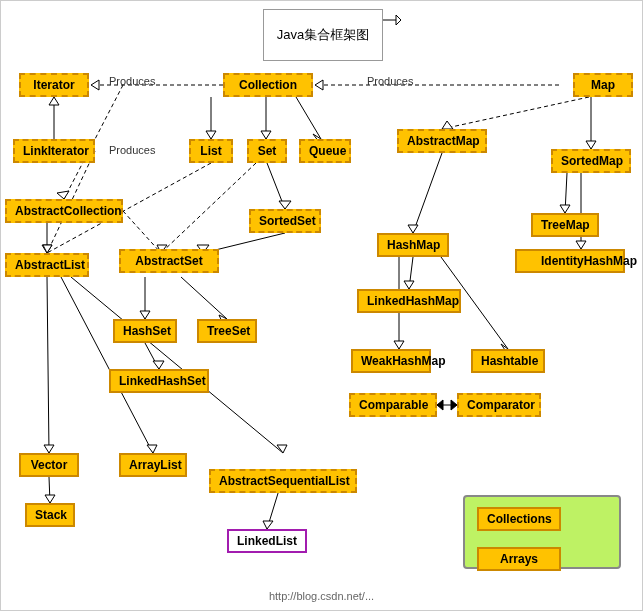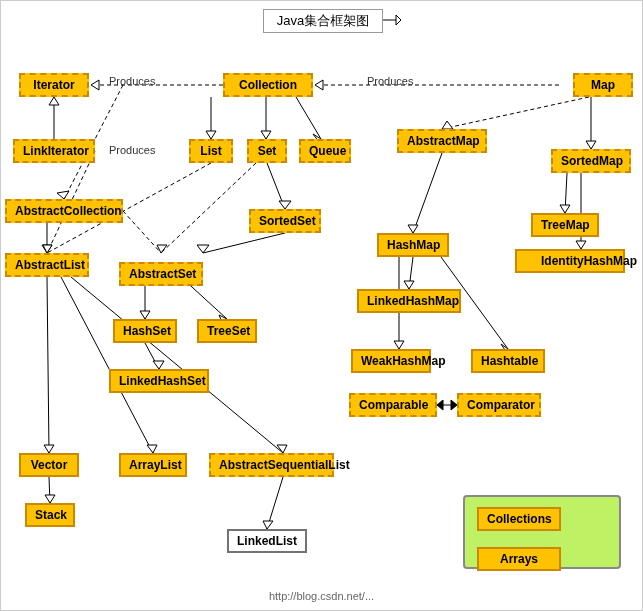--- a/index.html
+++ b/index.html
@@ -28,21 +28,21 @@
       font-weight: bold;
       text-align: center;
       white-space: nowrap;
     }
     .node.dashed {
       border-style: dashed;
       border-color: #cc8800;
     }
     .node.white-bg {
       background: #ffffff;
-      border: 2px solid #737373;
+      border: 2px solid #a21caf;
     }
     .node.title {
       background: #ffffff;
       border: 1px solid #999;
       font-weight: normal;
     }
     .legend-box {
       position: absolute;
       border: 2px solid #888;
       background: #bef264;
@@ -164,21 +164,21 @@
 
     <line x1="282" y1="476" x2="266" y2="528" stroke="#000" stroke-width="1"></line>
     <polygon points="266,528 262,520 272,520" fill="white" stroke="#000" stroke-width="1"></polygon>
 
     <line x1="94" y1="150" x2="46" y2="252" stroke="#000" stroke-width="1" stroke-dasharray="4,3"></line>
 
     <line x1="210" y1="162" x2="46" y2="252" stroke="#000" stroke-width="1" stroke-dasharray="4,3"></line>
     <polygon points="46,252 42,244 51,244" fill="white" stroke="#000" stroke-width="1"></polygon>
   </svg>
 
-  <div class="node title" style="left:262px; top:8px; width:120px; padding:2px 8px; font-size:13px;">Java集合框架图</div>
+  <div class="node title" style="left:262px; top:8px; width:120px; padding:16px 8px; font-size:13px;">Java集合框架图</div>
 
   <span style="position:absolute; left:108px; top:74px; font-size:11px; color:#333;">Produces</span>
   <span style="position:absolute; left:366px; top:74px; font-size:11px; color:#333;">Produces</span>
   <span style="position:absolute; left:108px; top:143px; font-size:11px; color:#333;">Produces</span>
 
   <div class="node dashed" style="left:18px; top:72px; width:70px;">Iterator</div>
 
   <div class="node dashed" style="left:222px; top:72px; width:90px;">Collection</div>
 
   <div class="node dashed" style="left:572px; top:72px; width:60px;">Map</div>
@@ -194,21 +194,21 @@
   <div class="node dashed" style="left:396px; top:128px; width:90px;">AbstractMap</div>
 
   <div class="node dashed" style="left:550px; top:148px; width:80px;">SortedMap</div>
 
   <div class="node dashed" style="left:4px; top:198px; width:118px;">AbstractCollection</div>
 
   <div class="node dashed" style="left:248px; top:208px; width:72px;">SortedSet</div>
 
   <div class="node dashed" style="left:4px; top:252px; width:84px;">AbstractList</div>
 
-  <div class="node dashed" style="left:118px; top:261px; width:84px;text-align:center;">AbstractSet</div>
+  <div class="node dashed" style="left:118px; top:248px; width:100px;text-align:center;">AbstractSet</div>
 
   <div class="node" style="left:376px; top:232px; width:72px;">HashMap</div>
 
   <div class="node" style="left:530px; top:212px; width:68px;">TreeMap</div>
 
   <div class="node" style="left:514px; top:248px; width:110px;padding-left:24px;">IdentityHashMap</div>
 
   <div class="node" style="left:112px; top:318px; width:64px;">HashSet</div>
 
   <div class="node" style="left:196px; top:318px; width:60px;">TreeSet</div>
@@ -222,21 +222,21 @@
   <div class="node" style="left:470px; top:348px; width:74px;">Hashtable</div>
 
   <div class="node dashed" style="left:348px; top:392px; width:88px;">Comparable</div>
 
   <div class="node dashed" style="left:456px; top:392px; width:84px;">Comparator</div>
 
   <div class="node" style="left:18px; top:452px; width:60px;">Vector</div>
 
   <div class="node" style="left:118px; top:452px; width:68px;">ArrayList</div>
 
-  <div class="node dashed" style="left:208px; top:452px; width:125px;">AbstractSequentialList</div>
+  <div class="node dashed" style="left:208px; top:468px; width:148px;">AbstractSequentialList</div>
 
   <div class="node" style="left:24px; top:502px; width:50px;">Stack</div>
 
   <div class="node white-bg" style="left:226px; top:528px; width:80px;">LinkedList</div>
 
   <div class="legend-box" style="left:462px; top:494px; width:158px; height:74px;">
     <div class="node" style="position:relative; left:4px; top:2px; width:84px; margin-bottom:8px;">Collections</div>
     <div class="node" style="position:relative; left:4px; top:10px; width:84px;">Arrays</div>
   </div>
 

